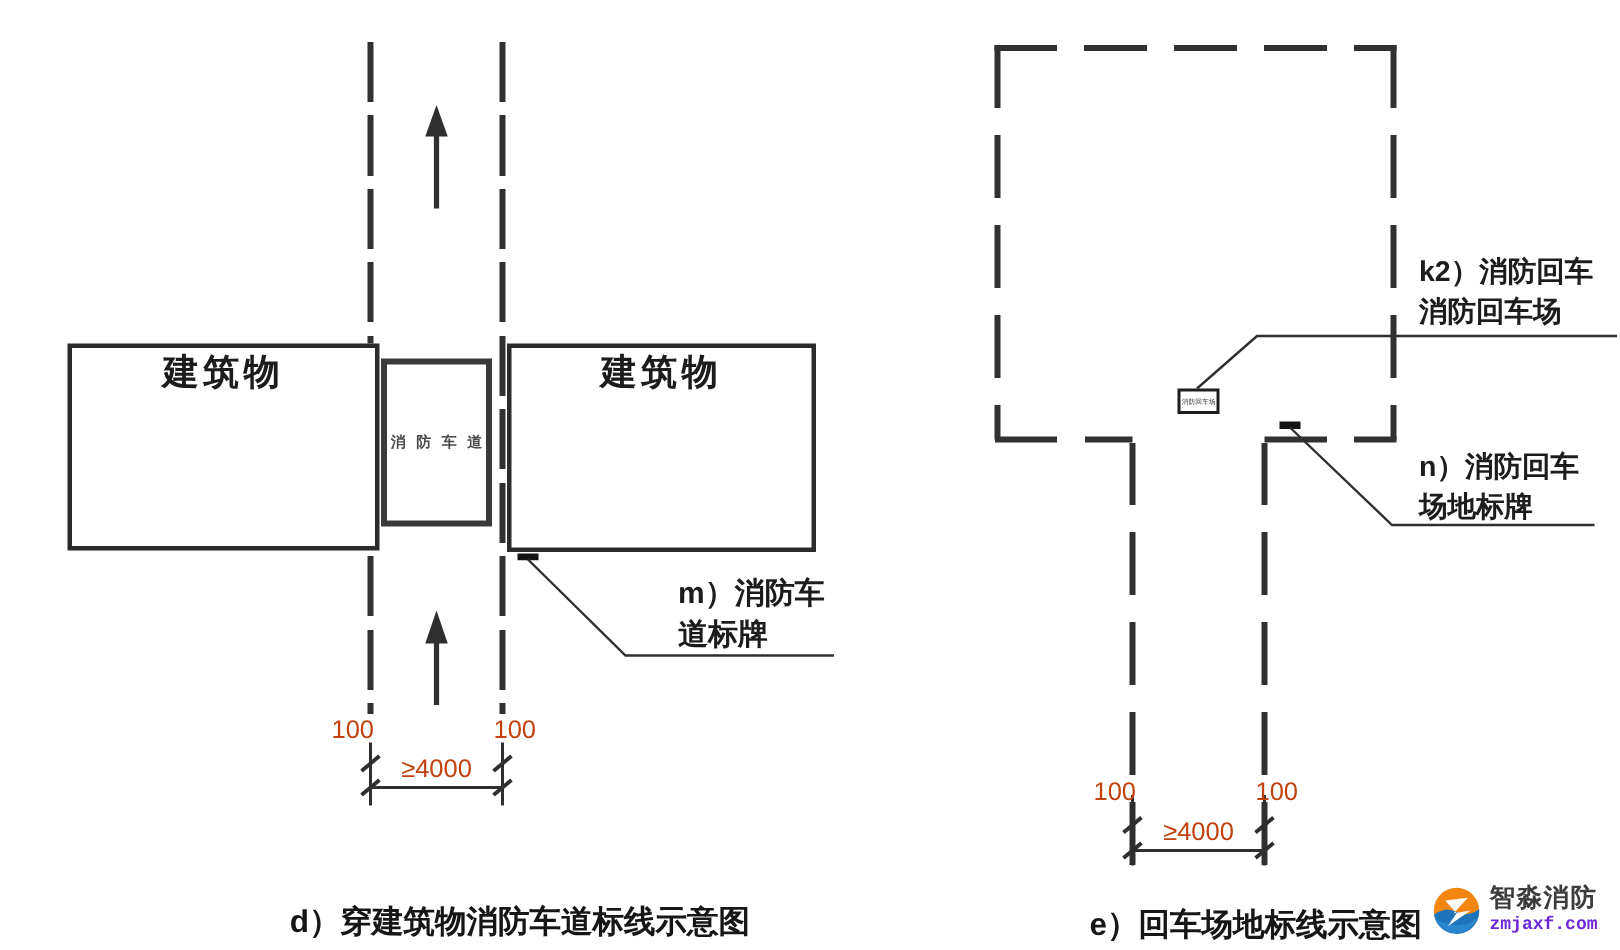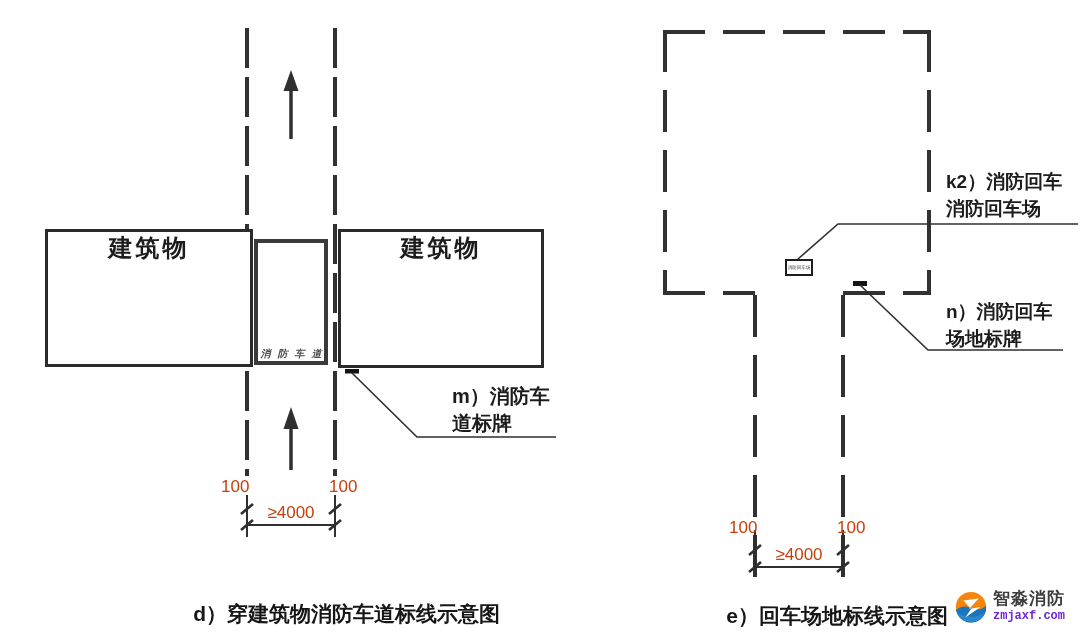--- a/index.html
+++ b/index.html
@@ -15,23 +15,23 @@
   .dash-sq-v{background:repeating-linear-gradient(to bottom,#313131 0 42px,transparent 42px 60px);}
   .dash-sq-h{background:repeating-linear-gradient(to right,#313131 0 42px,transparent 42px 60px);}
   
   .building{
     position:absolute;background:#ffffff;border:3px solid #2b2b2b;
     display:flex;justify-content:center;
     font-size:24px;font-weight:600;letter-spacing:3px;color:#1c1c1c;
   }
   
   .firelane{
-    position:absolute;left:254px;top:239px;width:74px;height:126px;
+    position:absolute;left:254px;top:239px;width:74px;height:112px;
     background:#fff;border:4px solid #3a3a3a;box-sizing:border-box;
-    display:flex;align-items:flex-end;justify-content:center;font-style:italic;
+    display:flex;align-items:center;justify-content:center;
   }
   .firelane span{
     font-size:10px;color:#4d4d4d;letter-spacing:7px;padding-left:7px;
     white-space:nowrap;font-weight:600;
   }
   
   .groundmark{
     position:absolute;left:785px;top:259px;width:28px;height:17px;
     background:#fff;border:2px solid #1d1d1d;box-sizing:border-box;
     display:flex;align-items:center;justify-content:center;overflow:hidden;

